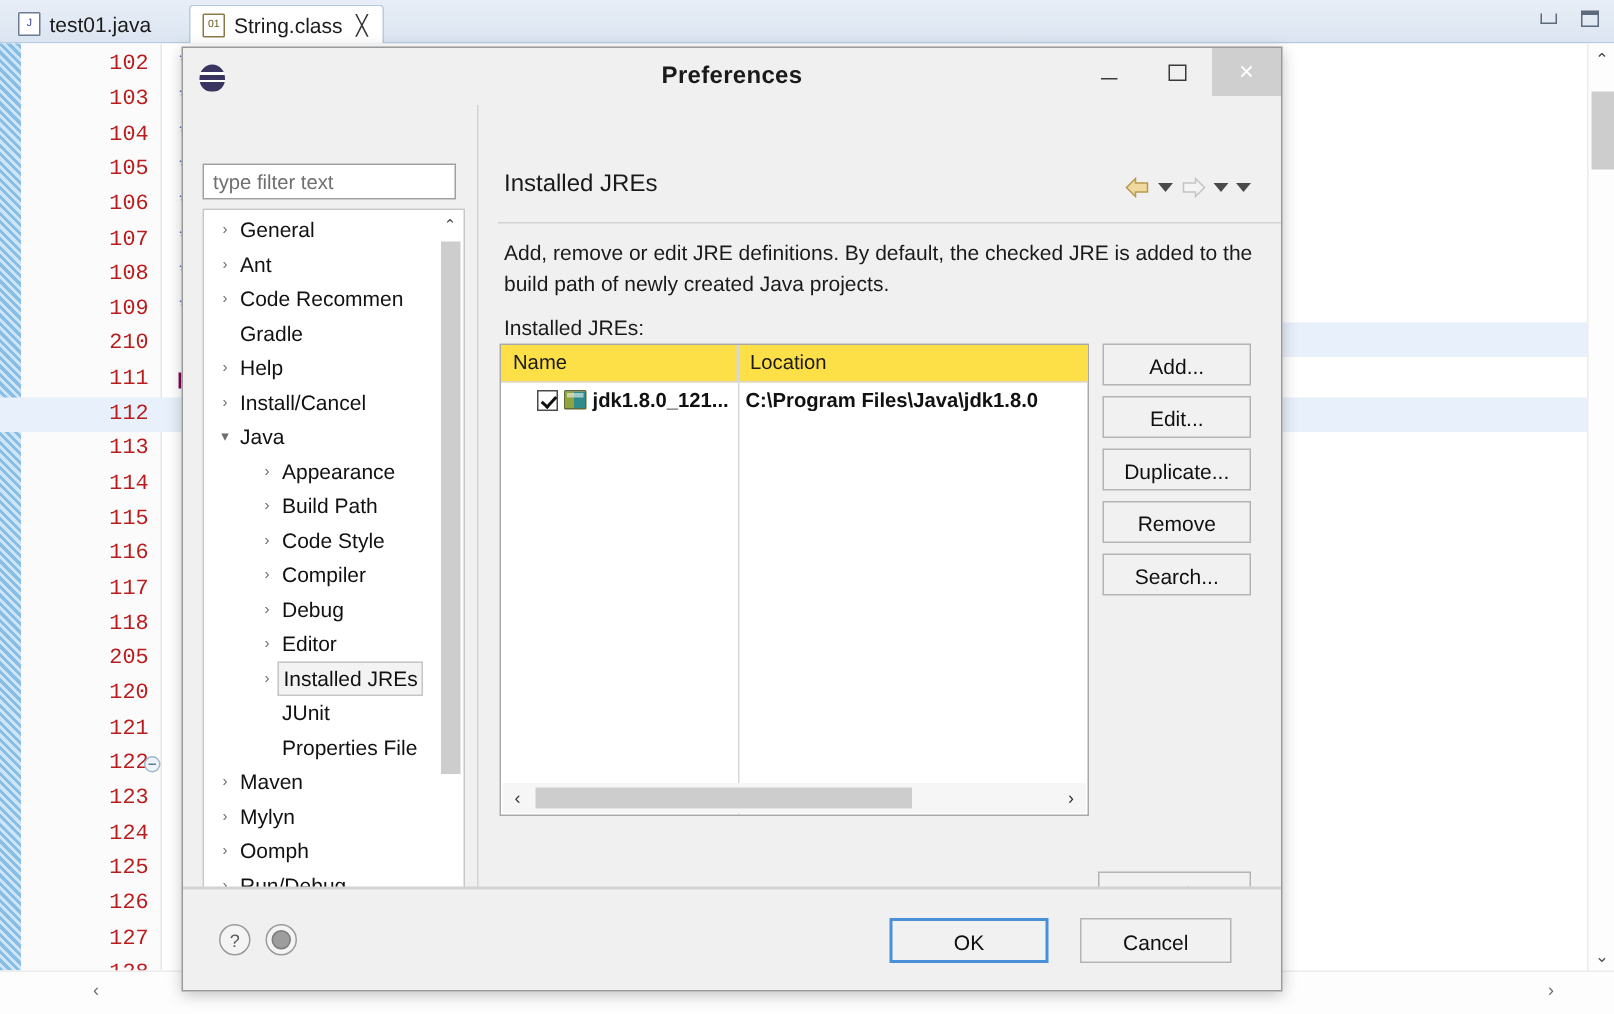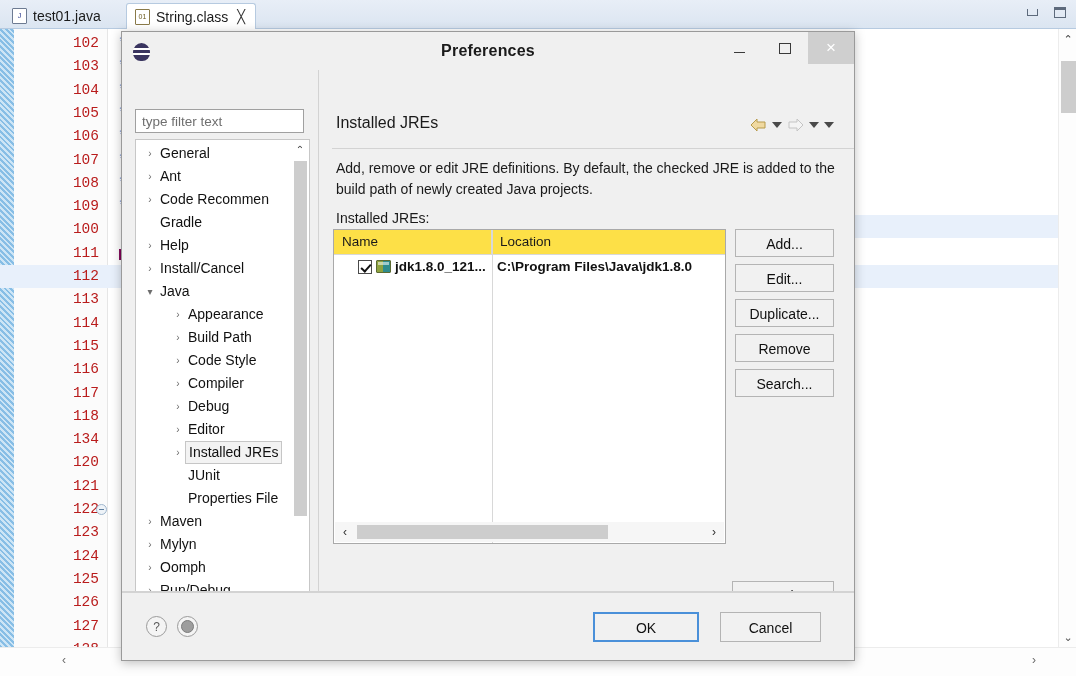--- a/index.html
+++ b/index.html
@@ -395,21 +395,21 @@
         </div>
         <div class="cl" style="top: 142.8px;">
           <span class="lnum">108</span>
           <span class="ctext c-cmt">* @s</span>
         </div>
         <div class="cl" style="top: 166.1px;">
           <span class="lnum">109</span>
           <span class="ctext c-cmt">*/</span>
         </div>
         <div class="cl" style="top: 189.4px;">
-          <span class="lnum">100</span>
+          <span class="lnum">210</span>
           <span class="ctext c-pl"></span>
         </div>
         <div class="cl" style="top: 212.7px;">
           <span class="lnum">111</span>
           <span class="ctext c-kw">publi</span>
         </div>
         <div class="cl hl" style="top: 236px;">
           <span class="lnum">112</span>
           <span class="ctext c-kw">    i</span>
         </div>
@@ -431,21 +431,21 @@
         </div>
         <div class="cl" style="top: 352.5px;">
           <span class="lnum">117</span>
           <span class="ctext c-kw">    p</span>
         </div>
         <div class="cl" style="top: 375.8px;">
           <span class="lnum">118</span>
           <span class="ctext c-pl"></span>
         </div>
         <div class="cl" style="top: 399.1px;">
-          <span class="lnum">134</span>
+          <span class="lnum">205</span>
           <span class="ctext c-cmt">    /</span>
         </div>
         <div class="cl" style="top: 422.4px;">
           <span class="lnum">120</span>
           <span class="ctext c-kw">    p</span>
         </div>
         <div class="cl" style="top: 445.7px;">
           <span class="lnum">121</span>
           <span class="ctext c-pl"></span>
         </div>

